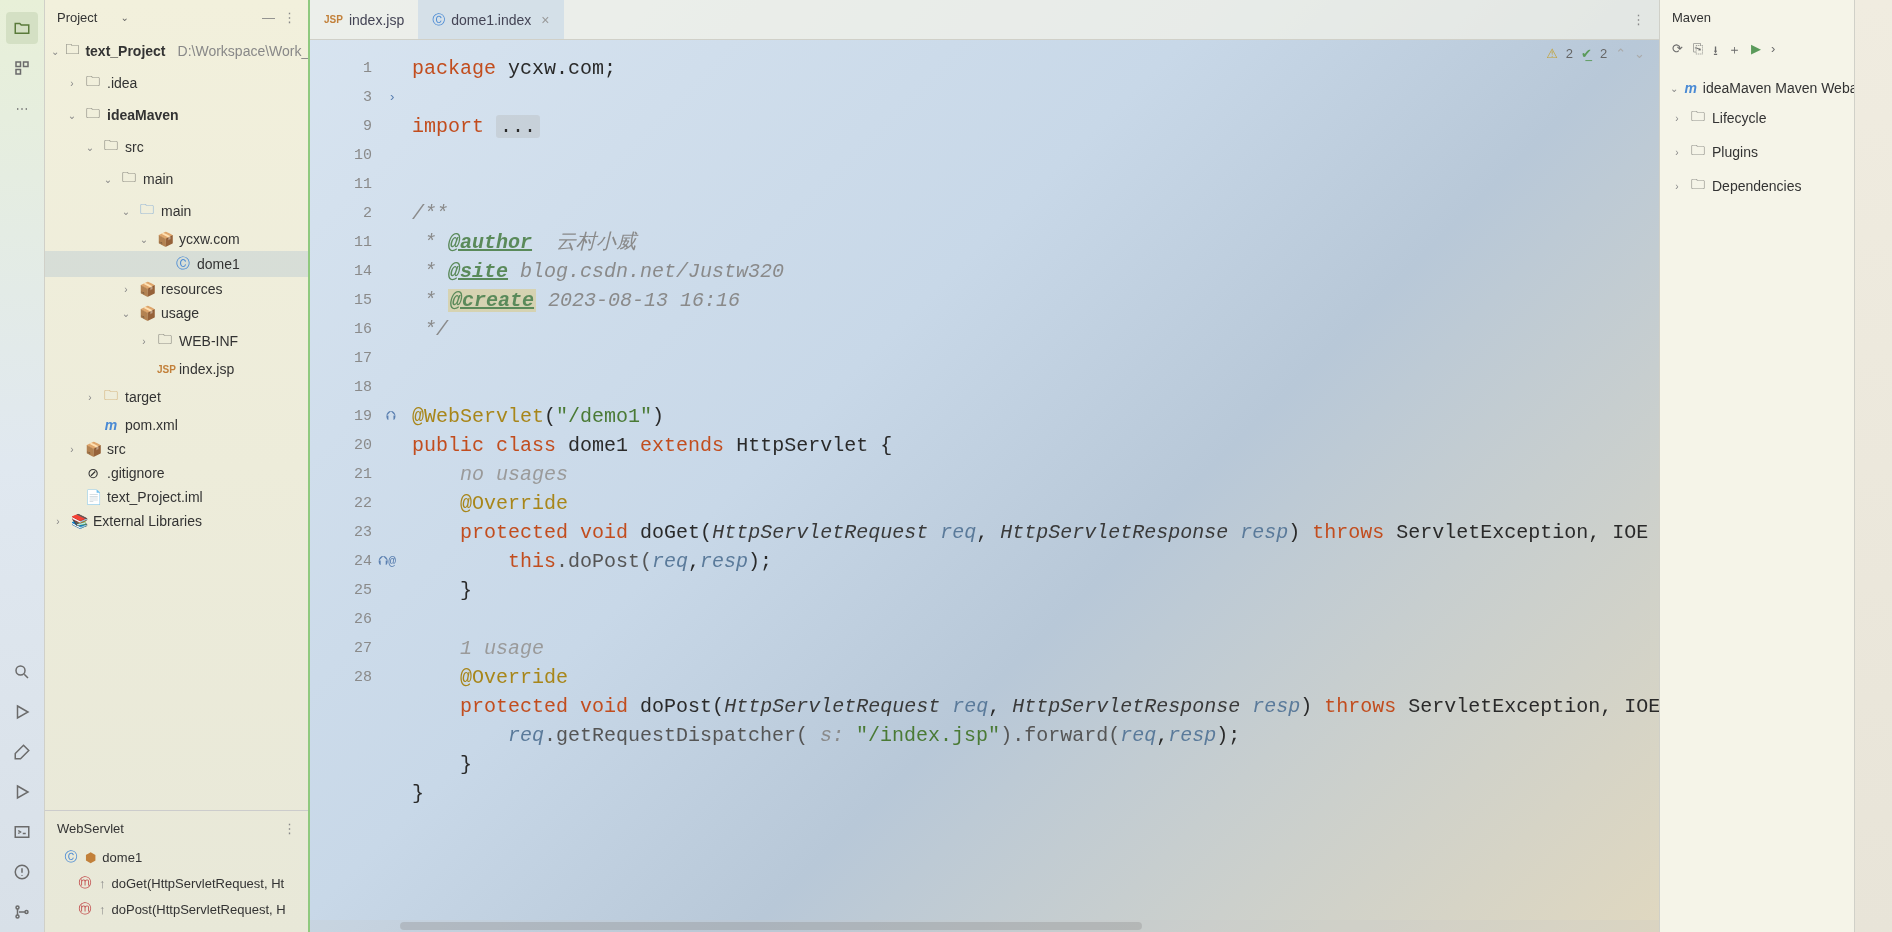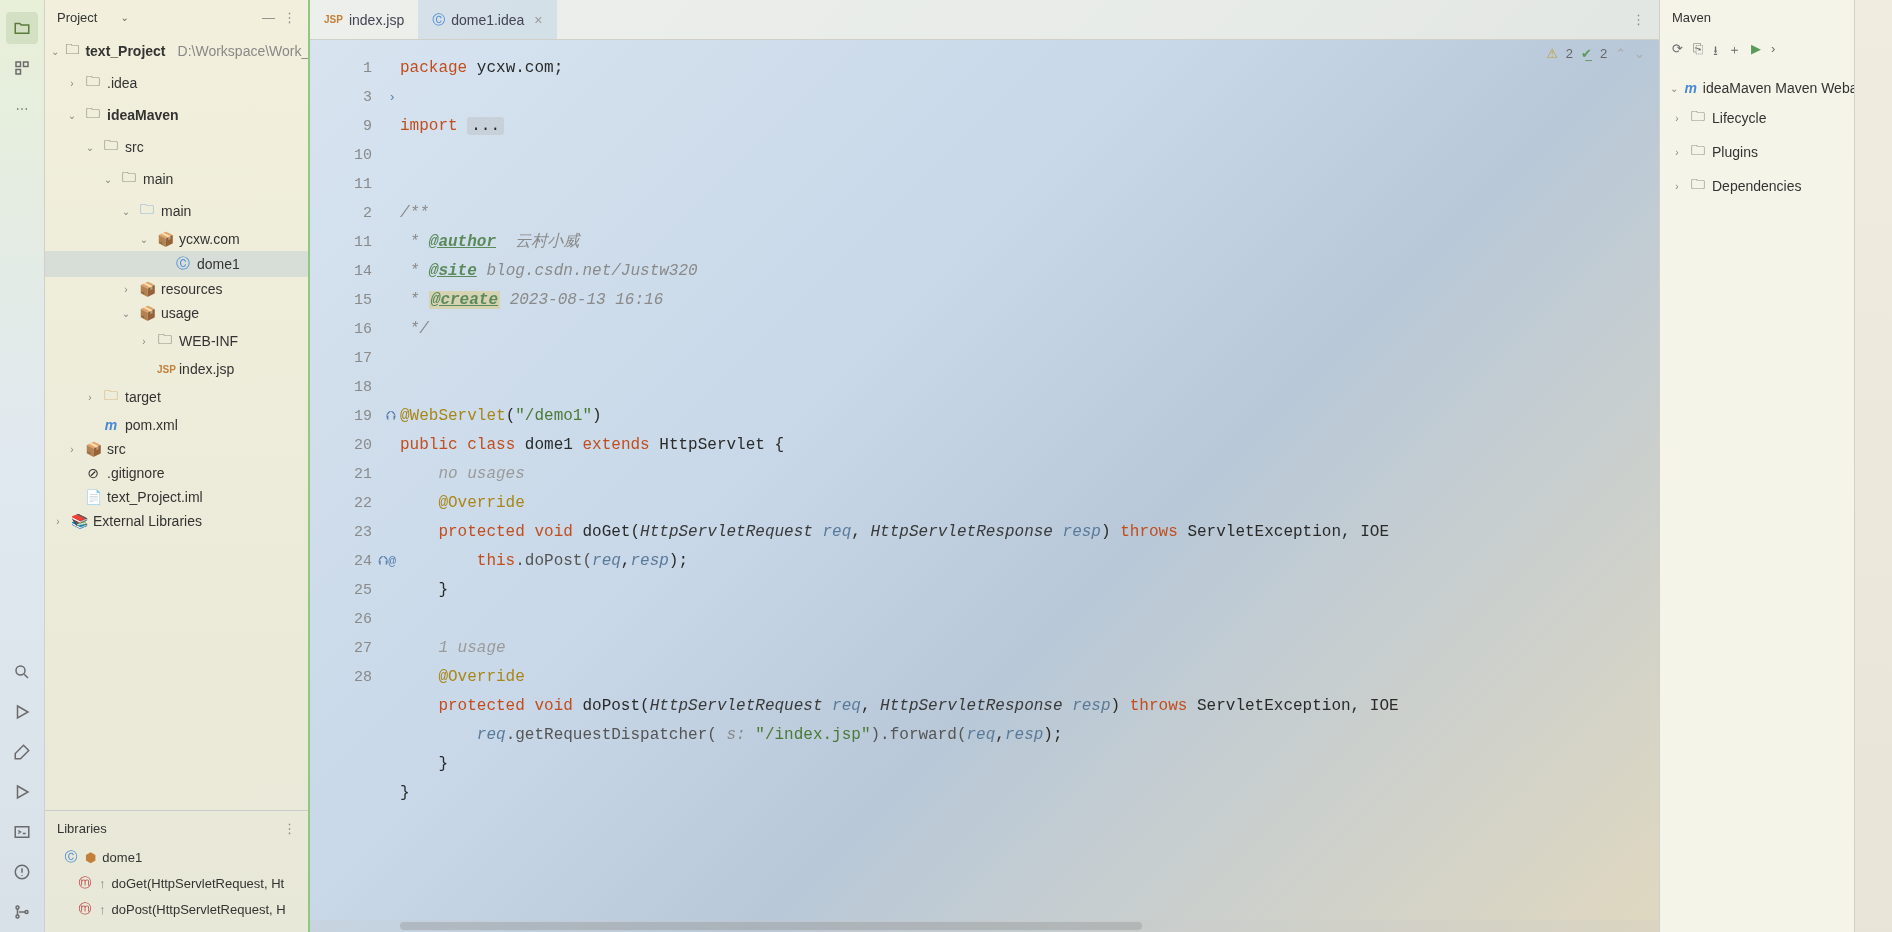--- a/index.html
+++ b/index.html
@@ -130,25 +130,26 @@
   line-height: 29px;
   user-select: none;
 }
 .gutter .ln { padding-right: 28px; position: relative; }
 .gutter .ln .gicon { position: absolute; right: 4px; top: 0; color: #5a7fb0; font-size: 13px; }
 
 .code {
   flex: 1;
   padding-top: 14px;
   font-family: 'Consolas', 'Courier New', monospace;
-  font-size: 16px;
+  font-size: 20px;
   line-height: 29px;
   color: #2a2a2a;
   white-space: pre;
   overflow: auto;
+  margin-left: 12px;
 }
 .kw { color: #c24d1e; }
 .ann { color: #a8861a; }
 .str { color: #4a7a35; }
 .cls { color: #2a2a2a; }
 .typ { font-style: italic; color: #3a3a3a; }
 .param { color: #5a7a9a; font-style: italic; }
 .cmt { color: #8a8a8a; font-style: italic; }
 .tag { color: #5a8a5a; font-style: italic; font-weight: bold; text-decoration: underline; }
 .tag-hl { background: rgba(220,200,120,0.5); padding: 0 2px; }
@@ -374,21 +375,21 @@
       </div>
     <div class="tree-row">
         <span class="arr">›</span>
         <span class="tico">📚</span>
         <span>External Libraries</span>
       </div>
   </div>
 
   <div class="structure-panel">
     <div class="panel-head" style="padding:0 0 8px 0">
-      <span>Libraries</span>
+      <span>WebServlet</span>
       <span class="actions">
           <span>⋮</span>
         </span>
     </div>
     <div class="structure-body">
       <div class="tree-row">
           <span class="tico" style="color:#4a8ad4">Ⓒ</span>
           <span style="color:#c2803a">⬢</span>
           <span>dome1</span>
         </div>
@@ -407,21 +408,21 @@
 </div>
 
 <div class="main">
   <div class="tabs">
     <div class="tab">
       <span class="tico" style="color:#c2803a;font-size:10px;font-weight:bold">JSP</span>
       <span>index.jsp</span>
     </div>
     <div class="tab active">
       <span class="tico" style="color:#4a8ad4">Ⓒ</span>
-      <span>dome1.idea</span>
+      <span>dome1.index</span>
       <span class="close">×</span>
     </div>
     <div class="tab-spacer"></div>
     <div class="tab-more">⋮</div>
   </div>
 
   <div class="inspections">
     <span class="warn">⚠</span>
       <span>2</span>
     <span class="ok">✔̲</span>

